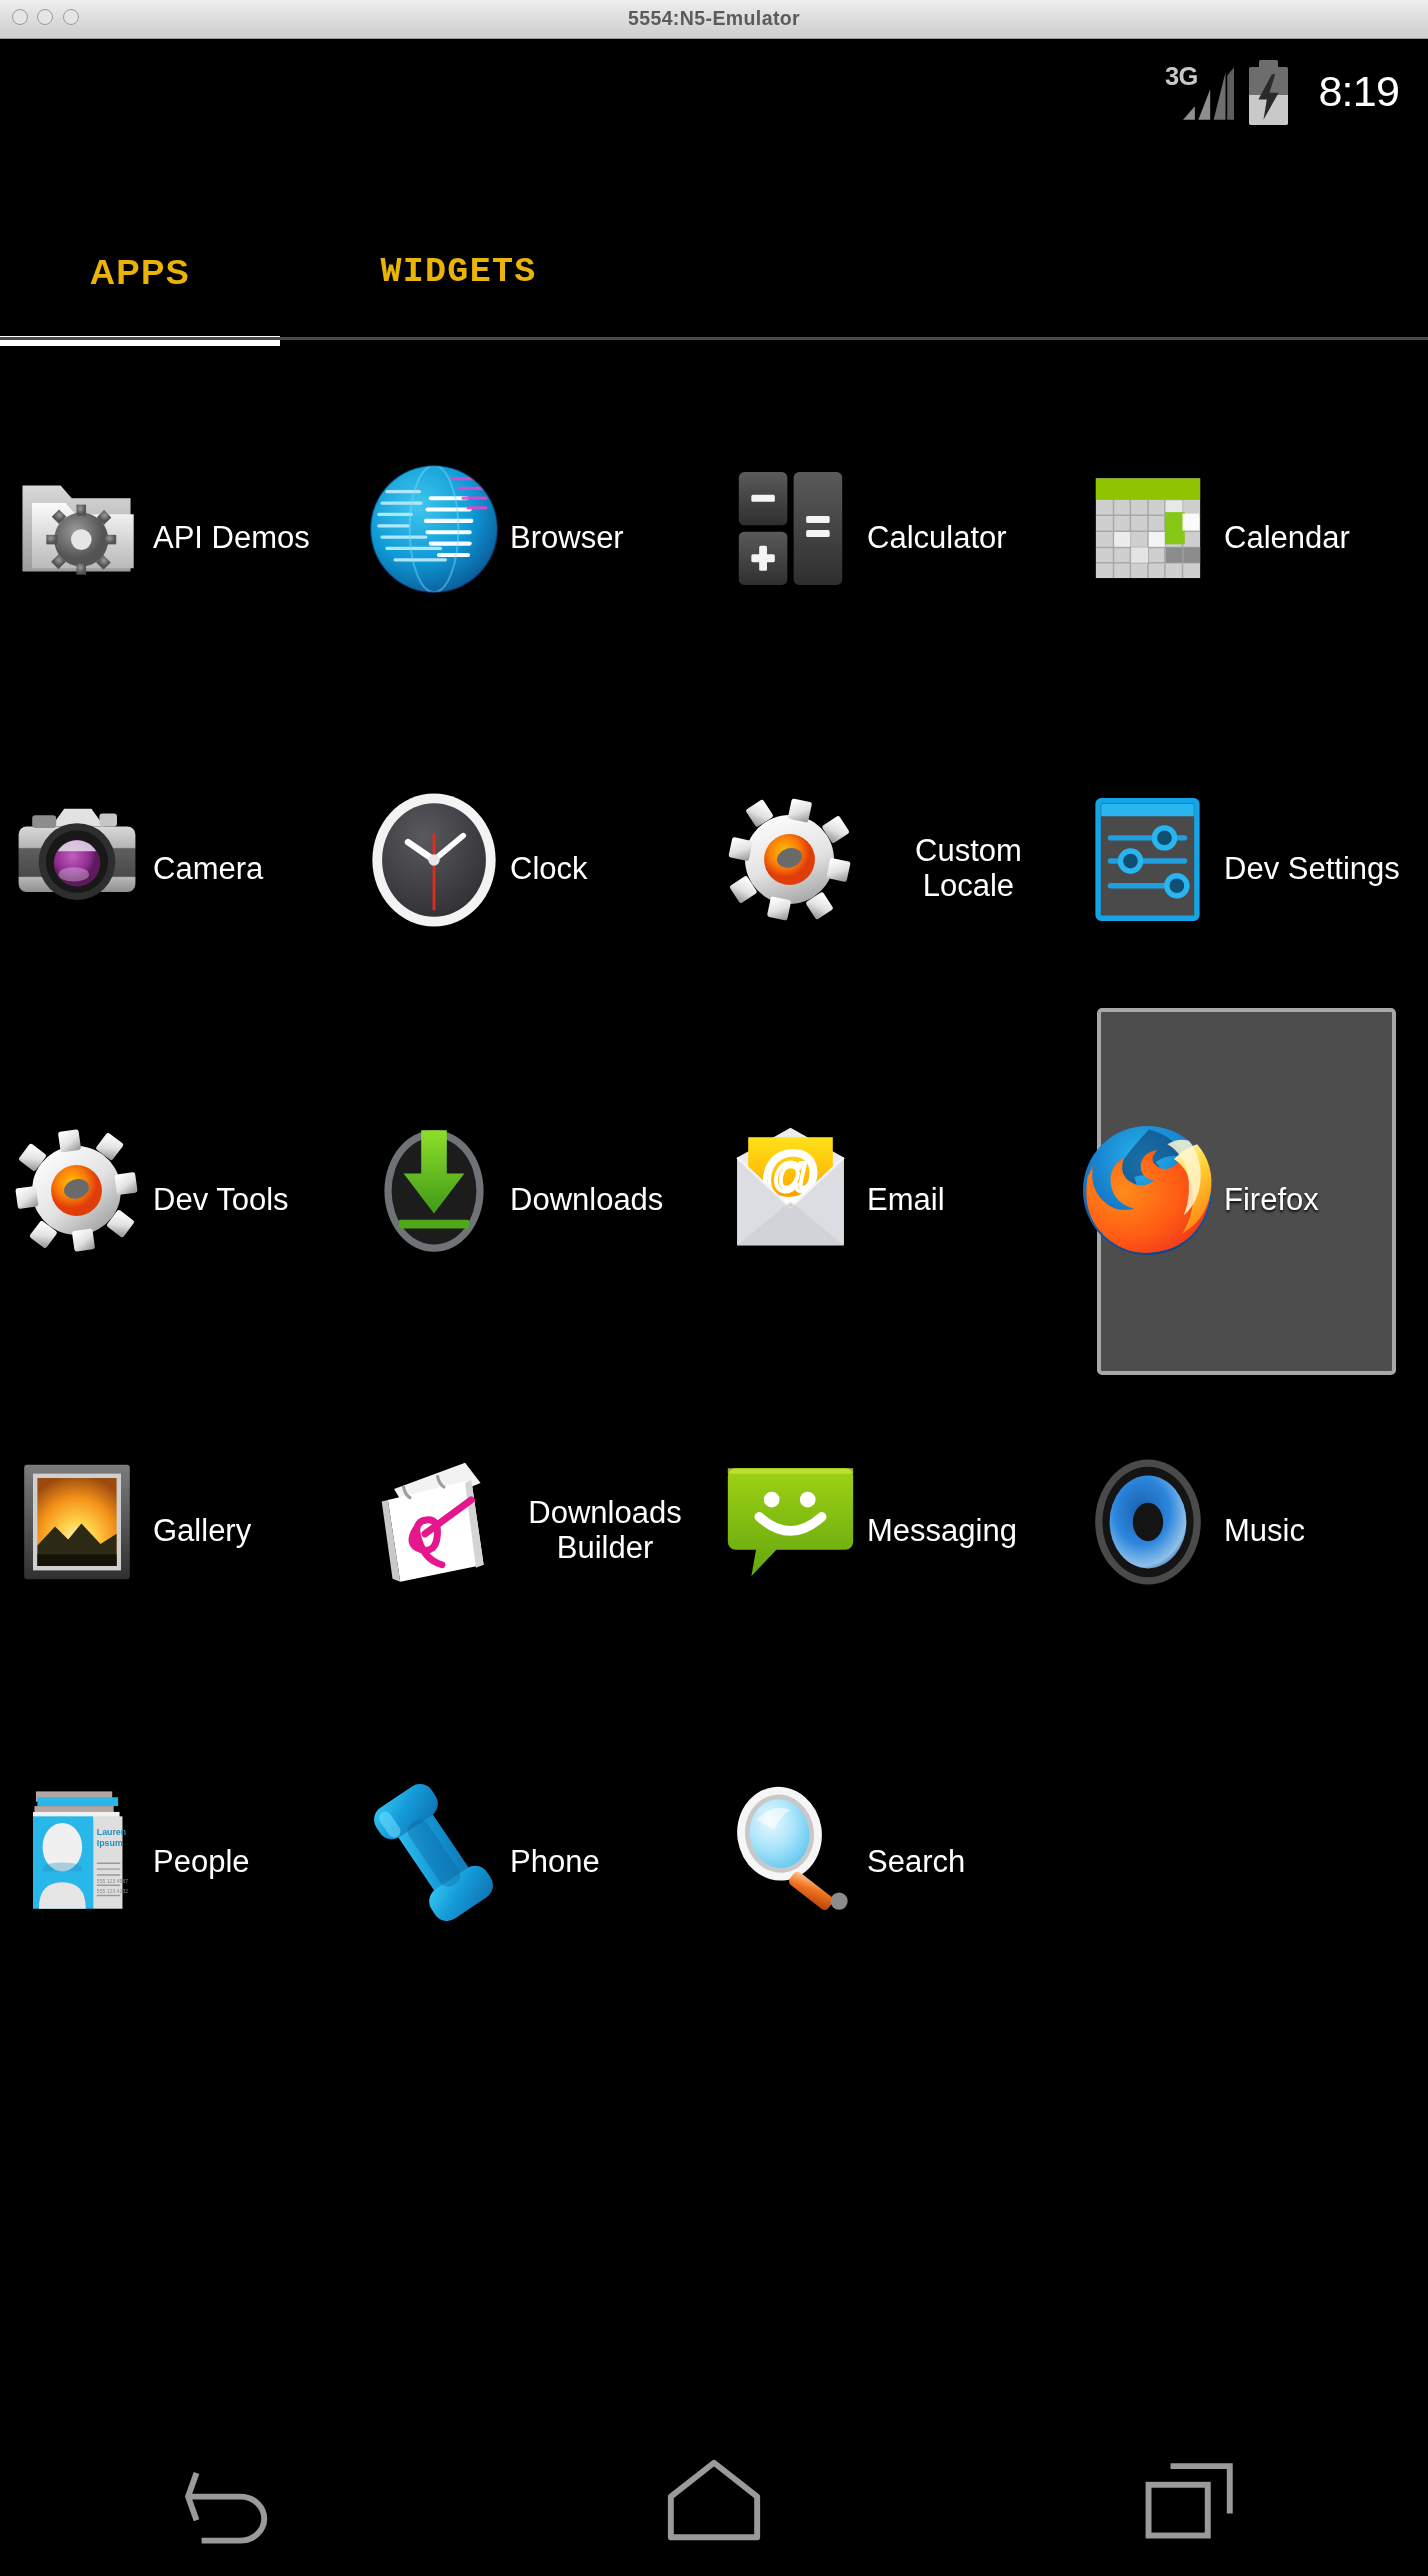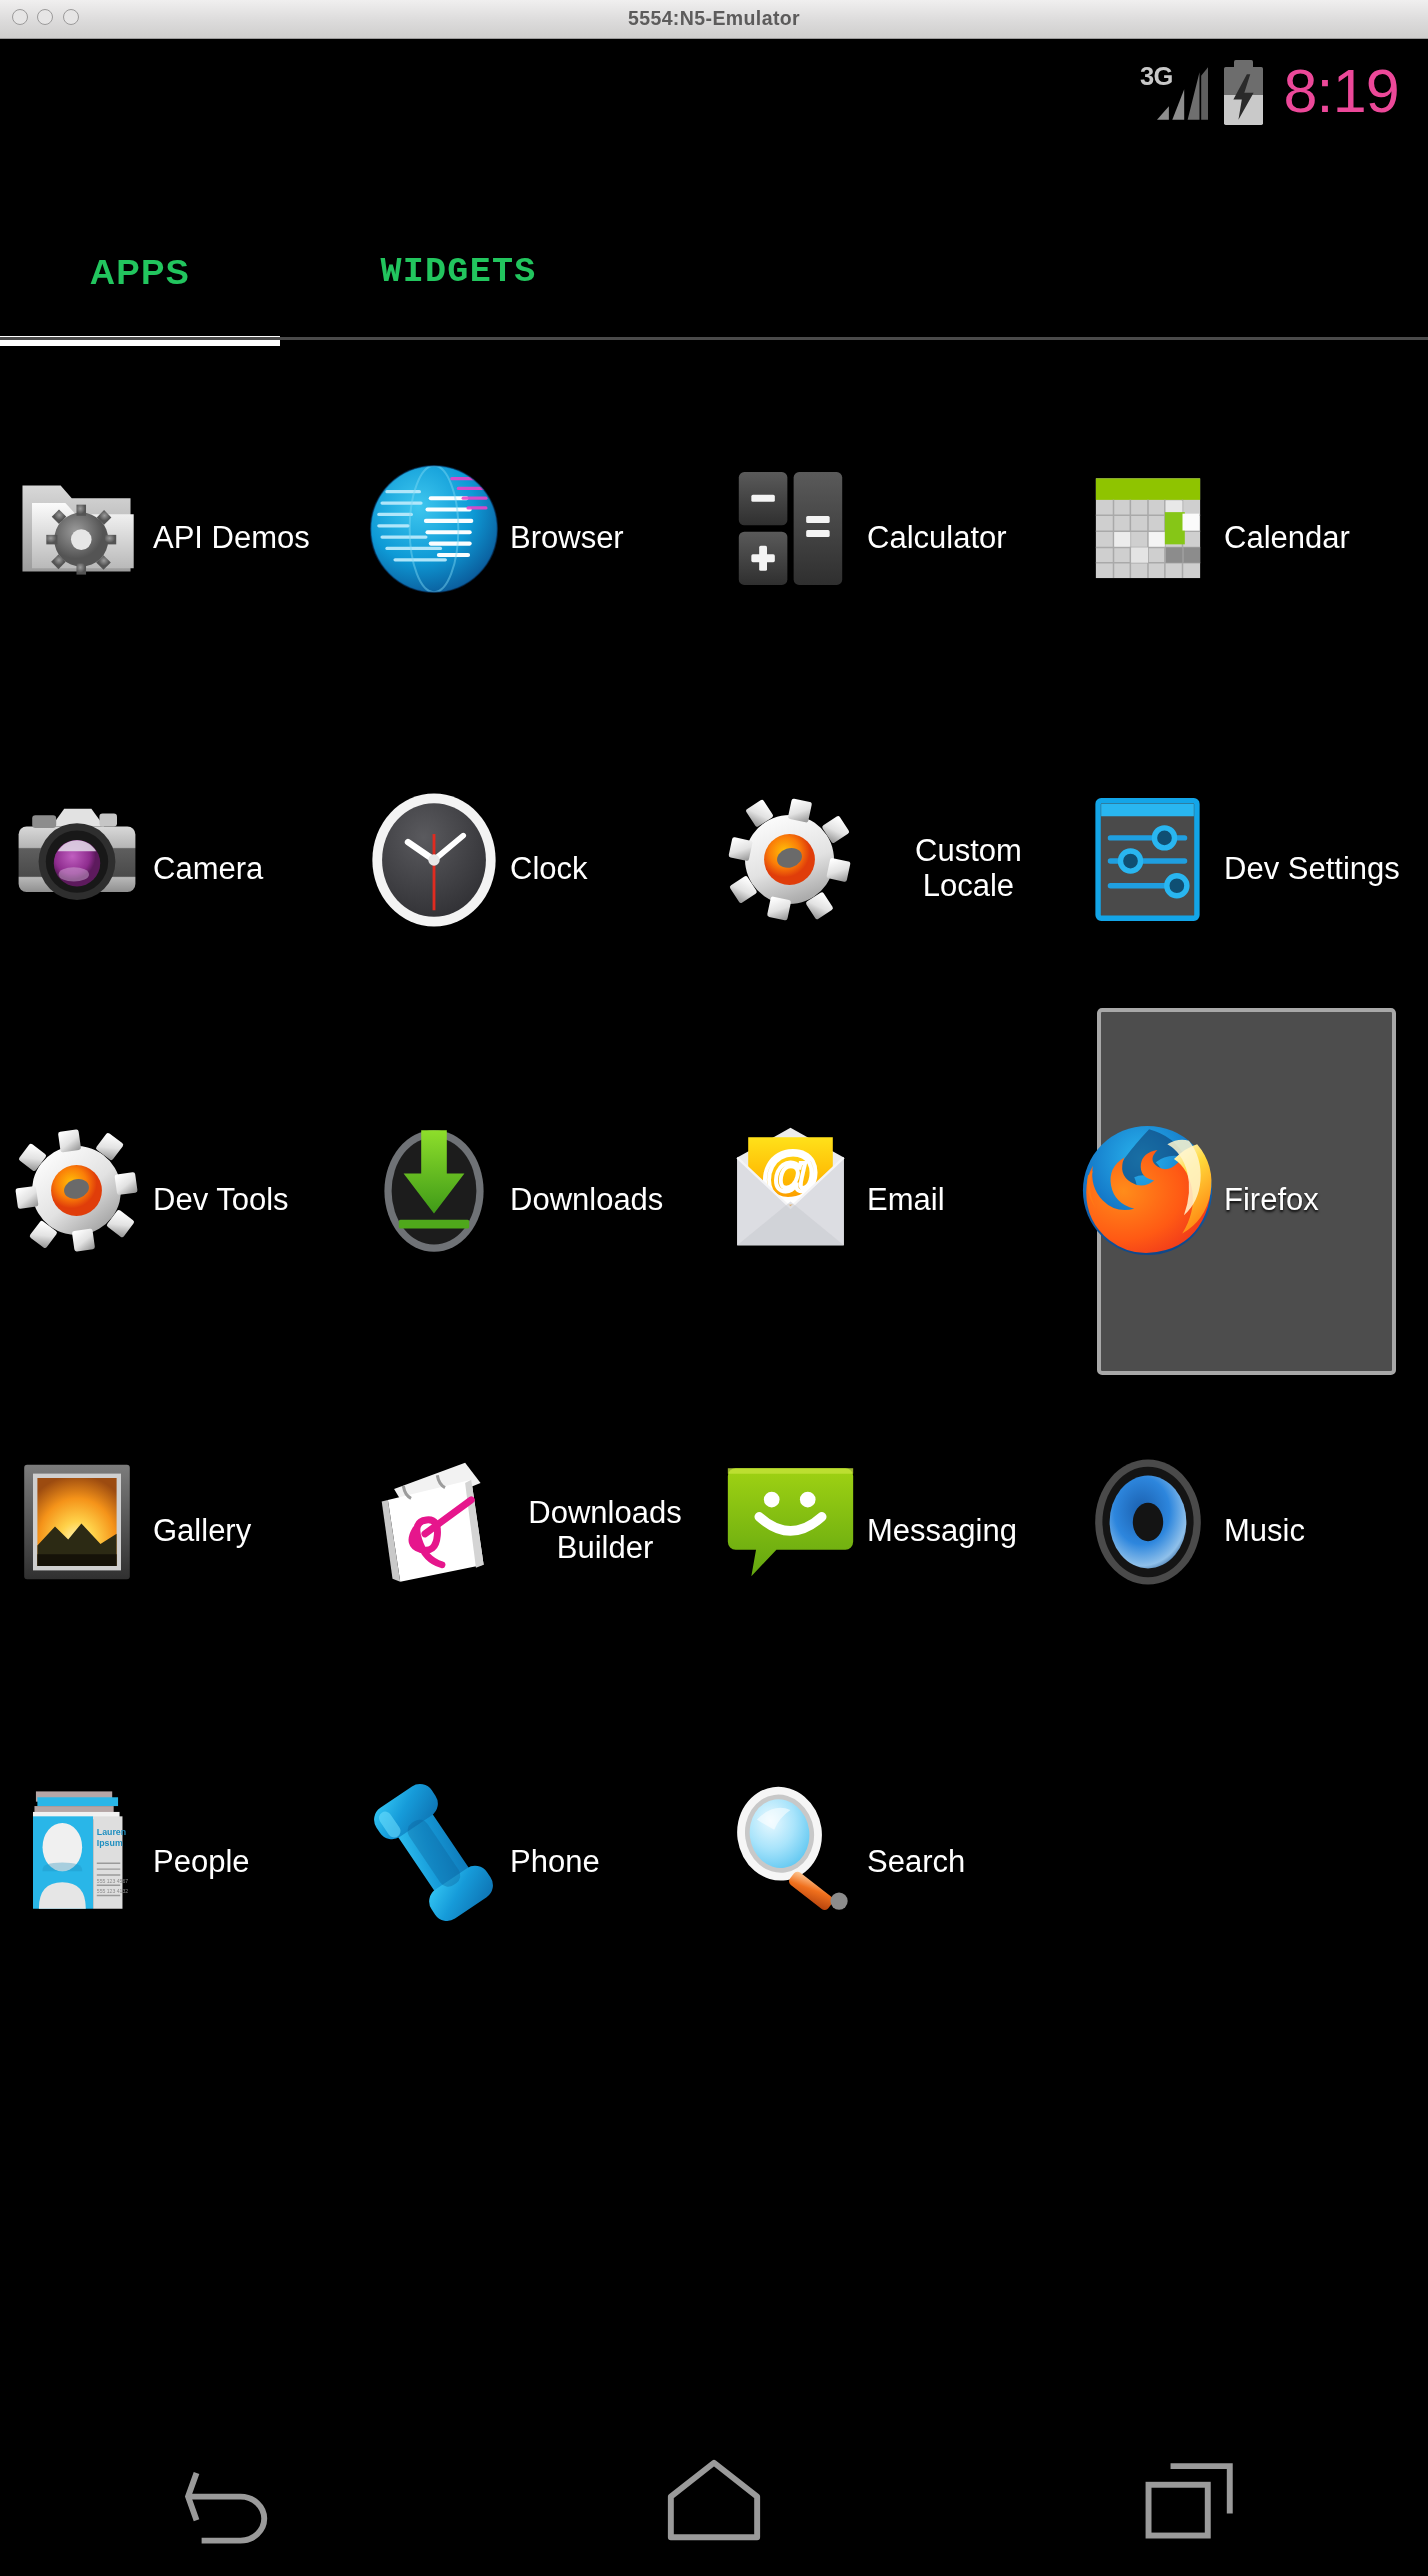--- a/index.html
+++ b/index.html
@@ -111,45 +111,45 @@
     width: 18.7px; height: 9.3px;
     background: #6d6d6d;
     border-radius: 1.7px 1.7px 0 0;
   }
   .bat-bolt {
     position: absolute;
     left: 9.3px; top: 17px;
     width: 27px; height: 46px;
   }
   .clock-text {
-    font-size: 61px;
+    font-size: 43px;
     font-weight: 400;
-    color: #ec4899;
+    color: #ffffff;
     letter-spacing: -0.8px;
     line-height: 1;
-    margin-left: 5px;
+    margin-left: 15px;
   }
 
   
   .tabbar {
     position: absolute;
     left: 0; top: 160px;
     width: 1428px; height: 139px;
   }
   .tab {
     position: absolute;
     top: 0;
     height: 139px;
     display: flex;
     align-items: center;
     justify-content: center;
     font-size: 35px;
     font-weight: 700;
     letter-spacing: 1.3px;
-    color: #22c55e;
+    color: #eab308;
   }
   .tab.apps  { left: 0px;   width: 280px; }
   .tab.widgets { left: 280px; width: 357px; font-family: Liberation Mono, monospace; }
   .tab-underline {
     position: absolute;
     left: 0; top: 134px;
     width: 280px; height: 10.2px;
     background: #ffffff;
   }
   .tabbar-divider {

